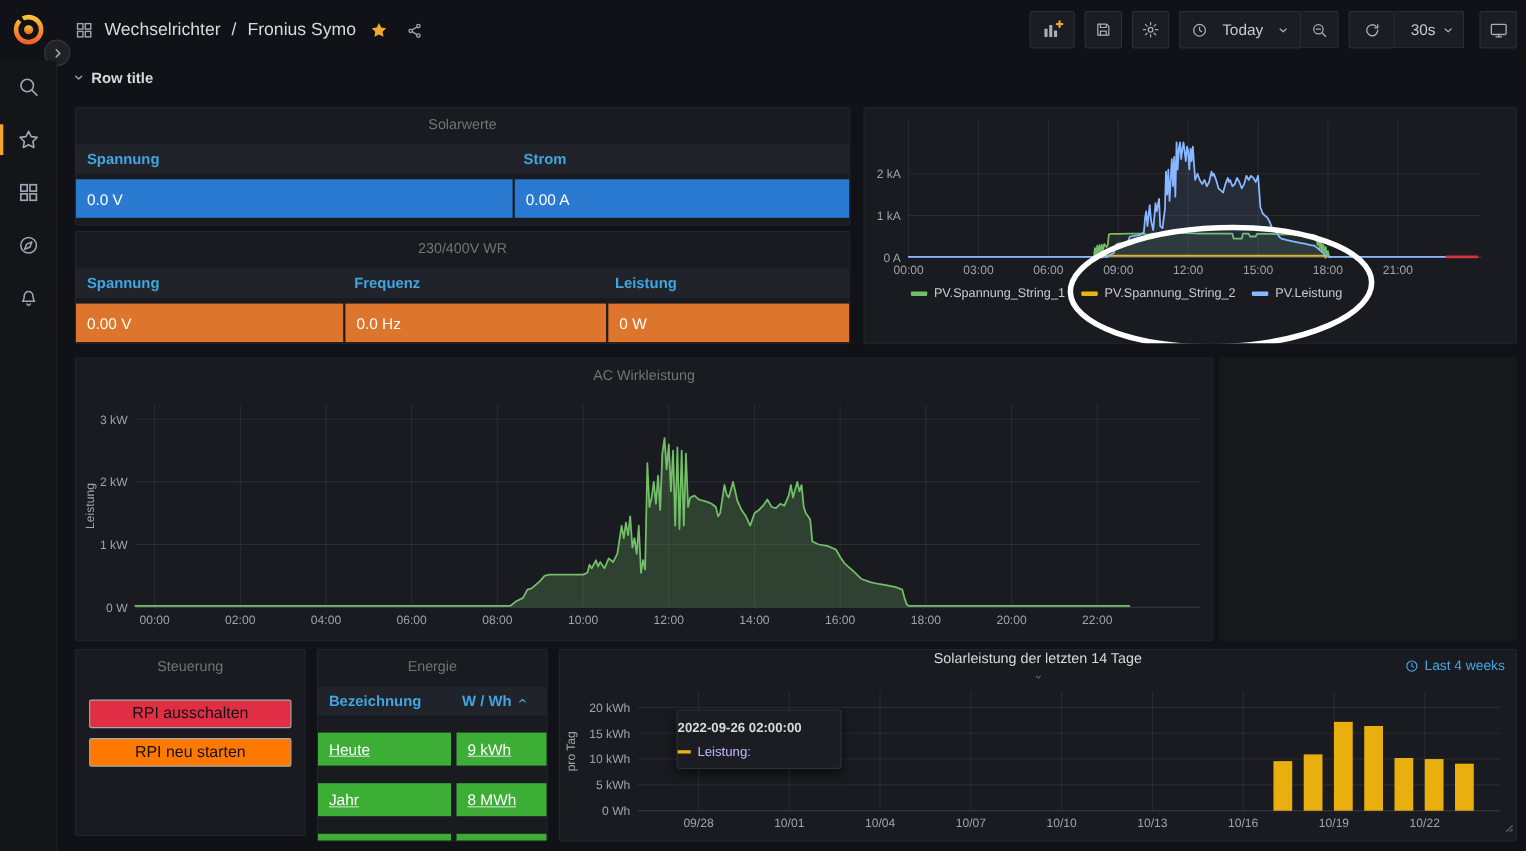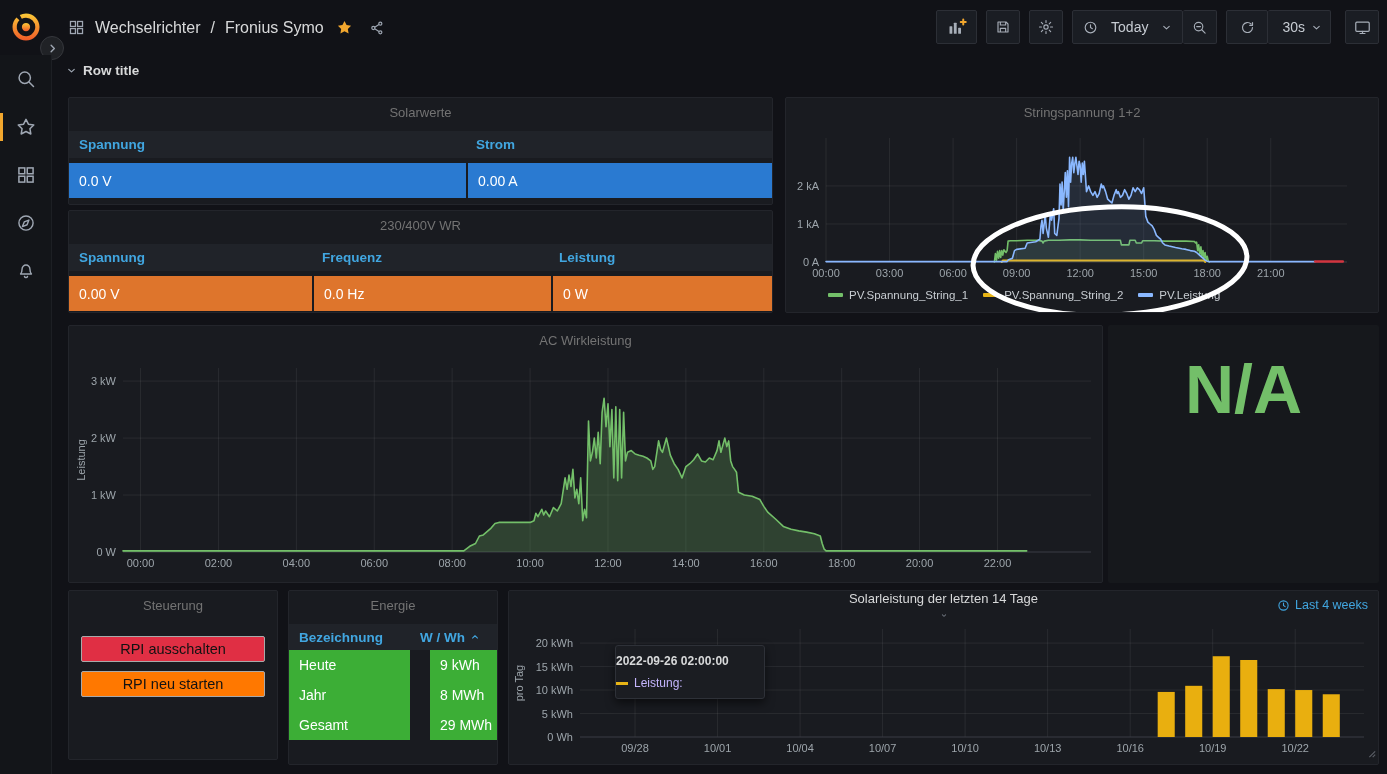--- a/index.html
+++ b/index.html
@@ -63,21 +63,21 @@
   .no-data{margin-top:52px;text-align:center;font-size:36px;font-weight:600;color:var(--c-nodata_green,#4e7f4b);}
 
   
   .ctl-btn{width:182px;height:24px;margin:0 auto;display:flex;align-items:center;justify-content:center;
     font-size:14.5px;color:#121212;border:1px solid #a9a9a9;border-radius:2px;cursor:pointer;}
   .ctl-btn.red{background:var(--c-red_button,#e02f44);margin-top:17px;}
   .ctl-btn.orange{background:var(--c-orange_button,#ff7800);margin-top:9px;}
 
   
   .energie .thead{height:26px;}
-  .energie .trow{height:30px;margin-top:0;gap:20px;}
+  .energie .trow{height:30px;margin-top:16px;gap:5px;text-decoration:underline;}
   .sort-caret{display:flex;color:var(--c-header_blue,#41a6e0);}
 
   
   .solar-head{position:relative;height:28px;display:flex;align-items:center;justify-content:center;gap:6px;flex-direction:column;}
   .time-link{position:absolute;right:10px;top:7px;display:flex;align-items:center;gap:5px;
     color:var(--c-link_blue,#41a6e0);font-size:12.5px;cursor:pointer;}
   .chart-tooltip{position:absolute;left:106px;top:54px;width:148px;background:#1b1d22;border:1px solid #2e3138;
     border-radius:3px;padding:8px 0;box-shadow:0 4px 10px rgba(0,0,0,0.55);z-index:5;}
   .tt-time{font-size:12px;font-weight:700;color:#d8d9da;}
   .tt-row{display:flex;align-items:center;gap:6px;margin-top:8px;font-size:12px;color:#c4b5fd;}
@@ -264,21 +264,20 @@
       <div class="th">Leistung</div>
     </div>
     <div class="trow" style="grid-template-columns:243px 237px 1fr;">
       <div class="td orange">0.00 V</div>
       <div class="td orange">0.0 Hz</div>
       <div class="td orange">0 W</div>
     </div>
   </section>
 
   <section class="panel" style="left:785px;top:97px;width:594px;height:216px;">
-    <div class="ptitle">Stringspannung 1+2</div>
     <svg class="chart" style="margin:2px 0 0 6px;" viewBox="0 0 582 158" width="582" height="158">
         <line x1="34" y1="10" x2="34" y2="134" class="grid"></line>
         <text x="34" y="149" class="tick" text-anchor="middle">00:00</text>
         <line x1="97.53658536585365" y1="10" x2="97.53658536585365" y2="134" class="grid"></line>
         <text x="97.53658536585365" y="149" class="tick" text-anchor="middle">03:00</text>
         <line x1="161.0731707317073" y1="10" x2="161.0731707317073" y2="134" class="grid"></line>
         <text x="161.0731707317073" y="149" class="tick" text-anchor="middle">06:00</text>
         <line x1="224.60975609756096" y1="10" x2="224.60975609756096" y2="134" class="grid"></line>
         <text x="224.60975609756096" y="149" class="tick" text-anchor="middle">09:00</text>
         <line x1="288.1463414634146" y1="10" x2="288.1463414634146" y2="134" class="grid"></line>
@@ -356,21 +355,20 @@
         <line x1="48" y1="25.102167182662555" x2="1016" y2="25.102167182662555" class="grid"></line>
         <text x="41" y="29.102167182662555" class="tick" text-anchor="end">3 kW</text>
         <line x1="48" y1="196" x2="1016" y2="196" class="axisline"></line>
         <text x="10" y="104" class="tick" text-anchor="middle" transform="rotate(-90 10 104)">Leistung</text>
         <path d="M48.0 194.9L388.8 194.9L394.7 190.3L400.5 187.5L404.4 180.0L408.3 178.9L416.1 172.1L420.0 167.5L423.9 166.4L455.1 166.4L459.0 164.7L460.9 157.3L462.9 160.7L466.8 153.3L468.7 159.0L470.6 155.0L474.5 160.7L478.4 151.6L482.3 155.0L486.2 147.6L490.1 121.9L492.1 133.3L494.0 119.1L496.0 130.5L497.9 113.4L499.9 141.9L501.8 133.3L503.8 147.6L505.7 121.9L507.7 164.7L509.6 153.3L511.5 161.8L513.5 65.0L515.4 104.9L517.4 96.3L519.3 82.1L521.3 102.0L523.2 76.4L525.2 107.7L527.1 56.4L529.1 42.2L531.0 70.7L533.0 47.9L534.9 90.6L536.9 53.6L538.8 121.9L540.8 50.7L542.7 124.8L544.7 53.6L546.6 121.9L548.6 56.4L550.5 104.9L552.5 96.3L556.3 94.6L560.2 98.0L564.1 99.2L568.0 100.3L571.9 102.0L575.8 104.9L577.8 113.4L579.7 110.6L583.6 84.9L585.6 93.5L587.5 96.3L591.4 82.1L593.4 90.6L595.3 99.2L599.2 107.7L603.1 113.4L607.0 121.9L610.9 110.6L614.8 107.7L618.7 103.7L622.6 98.0L626.5 104.9L630.4 106.0L634.3 102.0L638.1 103.7L642.0 94.6L644.0 84.9L645.9 96.3L649.8 82.1L651.8 90.6L653.7 84.9L655.7 104.9L657.6 110.6L659.6 113.4L661.5 116.2L663.5 136.2L669.3 139.0L677.1 140.2L684.9 143.6L688.8 150.4L692.7 156.1L700.5 163.0L708.3 170.4L716.1 173.2L723.8 174.9L731.6 176.1L739.4 177.8L745.3 180.0L747.2 187.5L749.2 193.2L751.1 194.9L951.7 194.9L951.7 196L48.0 196Z" fill="rgba(115,191,105,0.24)" stroke="none"></path>
         <path d="M48.0 194.9L388.8 194.9L394.7 190.3L400.5 187.5L404.4 180.0L408.3 178.9L416.1 172.1L420.0 167.5L423.9 166.4L455.1 166.4L459.0 164.7L460.9 157.3L462.9 160.7L466.8 153.3L468.7 159.0L470.6 155.0L474.5 160.7L478.4 151.6L482.3 155.0L486.2 147.6L490.1 121.9L492.1 133.3L494.0 119.1L496.0 130.5L497.9 113.4L499.9 141.9L501.8 133.3L503.8 147.6L505.7 121.9L507.7 164.7L509.6 153.3L511.5 161.8L513.5 65.0L515.4 104.9L517.4 96.3L519.3 82.1L521.3 102.0L523.2 76.4L525.2 107.7L527.1 56.4L529.1 42.2L531.0 70.7L533.0 47.9L534.9 90.6L536.9 53.6L538.8 121.9L540.8 50.7L542.7 124.8L544.7 53.6L546.6 121.9L548.6 56.4L550.5 104.9L552.5 96.3L556.3 94.6L560.2 98.0L564.1 99.2L568.0 100.3L571.9 102.0L575.8 104.9L577.8 113.4L579.7 110.6L583.6 84.9L585.6 93.5L587.5 96.3L591.4 82.1L593.4 90.6L595.3 99.2L599.2 107.7L603.1 113.4L607.0 121.9L610.9 110.6L614.8 107.7L618.7 103.7L622.6 98.0L626.5 104.9L630.4 106.0L634.3 102.0L638.1 103.7L642.0 94.6L644.0 84.9L645.9 96.3L649.8 82.1L651.8 90.6L653.7 84.9L655.7 104.9L657.6 110.6L659.6 113.4L661.5 116.2L663.5 136.2L669.3 139.0L677.1 140.2L684.9 143.6L688.8 150.4L692.7 156.1L700.5 163.0L708.3 170.4L716.1 173.2L723.8 174.9L731.6 176.1L739.4 177.8L745.3 180.0L747.2 187.5L749.2 193.2L751.1 194.9L951.7 194.9" fill="none" stroke="#73BF69" stroke-width="1.6" stroke-linejoin="round" stroke-linecap="round"></path>
       </svg>
   </section>
 
   <section class="panel" style="left:1108px;top:325px;width:271px;height:258px;border:none;background:#16181c;">
-    <div class="na-value">N/A</div>
   </section>
 
   <section class="panel" style="left:68px;top:590px;width:210px;height:170px;">
     <div class="ptitle">Steuerung</div>
     <div class="ctl-btn red">RPI ausschalten</div>
     <div class="ctl-btn orange">RPI neu starten</div>
   </section>
 
   <section class="panel energie" style="left:288px;top:590px;width:210px;height:175px;">
     <div class="ptitle">Energie</div>

